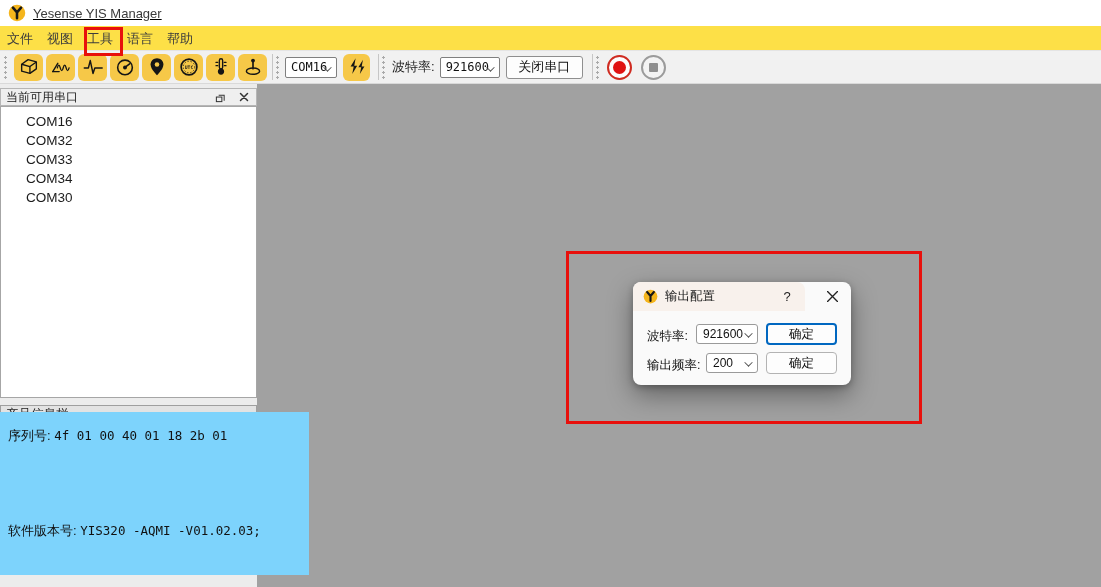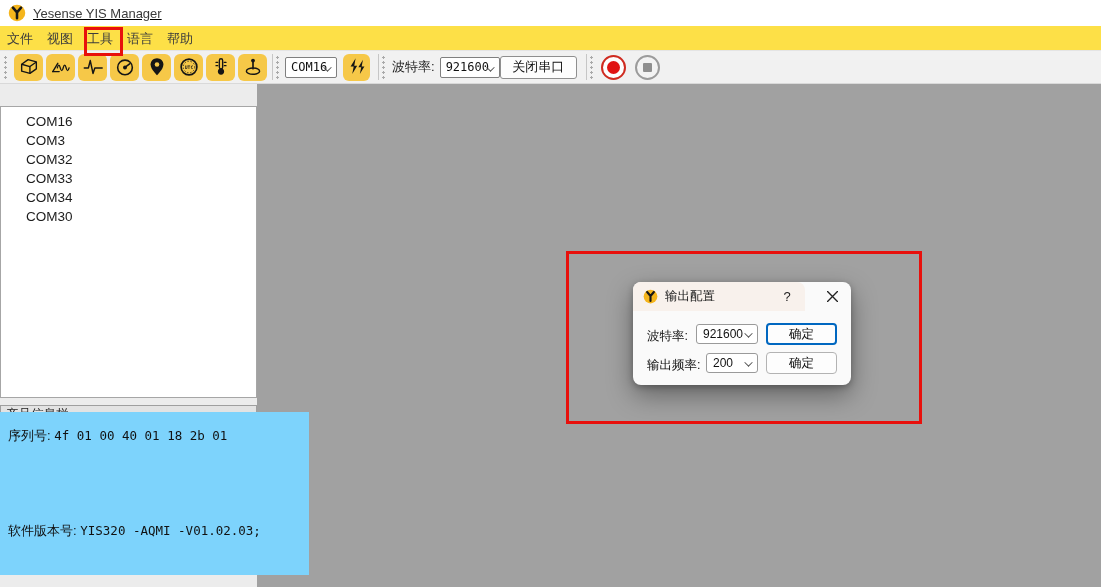--- a/index.html
+++ b/index.html
@@ -179,41 +179,56 @@
 
   <div class="tbsep" style="margin-left:8px;"></div>
   <div class="handle" style="margin-left:2px;"></div>
 
   <span class="tb-label" style="margin-left:6px;">波特率:</span>
   <div class="combo mono" style="margin-left:5px; width:60px;">
     <span>921600</span>
     <span class="chev"></span>
   </div>
 
-  <div class="push-btn" style="margin-left:0; width:77px;">关闭串口</div>
+  <div class="push-btn" style="margin-left:6px; width:77px;">关闭串口</div>
 
   <div class="tbsep" style="margin-left:9px;"></div>
   <div class="handle" style="margin-left:2px;"></div>
 
   <div class="rec-outer" style="margin-left:7px;">
     <div class="rec-dot"></div>
   </div>
   <div class="stop-outer" style="margin-left:9px;">
     <div class="stop-sq"></div>
   </div>
 </div>
 
 <div class="workspace"></div>
 
 <div class="left-col">
 
+  <div class="dock-header">
+    <span>当前可用串口</span>
+    <div class="dock-btns">
+      <div class="dock-btn">
+        <svg width="11" height="11" viewBox="0 0 12 12" fill="none" stroke="#333" stroke-width="1.1">
+          <path d="M4 3.5 h6 v6"></path>
+            <rect x="1.5" y="5.5" width="6" height="5"></rect>
+        </svg>
+      </div>
+      <div class="dock-btn">
+        <svg width="10" height="10" viewBox="0 0 10 10" stroke="#333" stroke-width="1.5" stroke-linecap="round">
+          <path d="M1.5 1.5 L8.5 8.5 M8.5 1.5 L1.5 8.5"></path>
+        </svg>
+      </div>
+    </div>
+  </div>
 
   <div class="port-list">
     <div class="port-item">COM16</div>
-    <div class="port-item">COM3</div>
     <div class="port-item">COM32</div>
     <div class="port-item">COM33</div>
     <div class="port-item">COM34</div>
     <div class="port-item">COM30</div>
   </div>
 
   <div class="info-header">
     <span>产品信息栏</span>
   </div>
 

